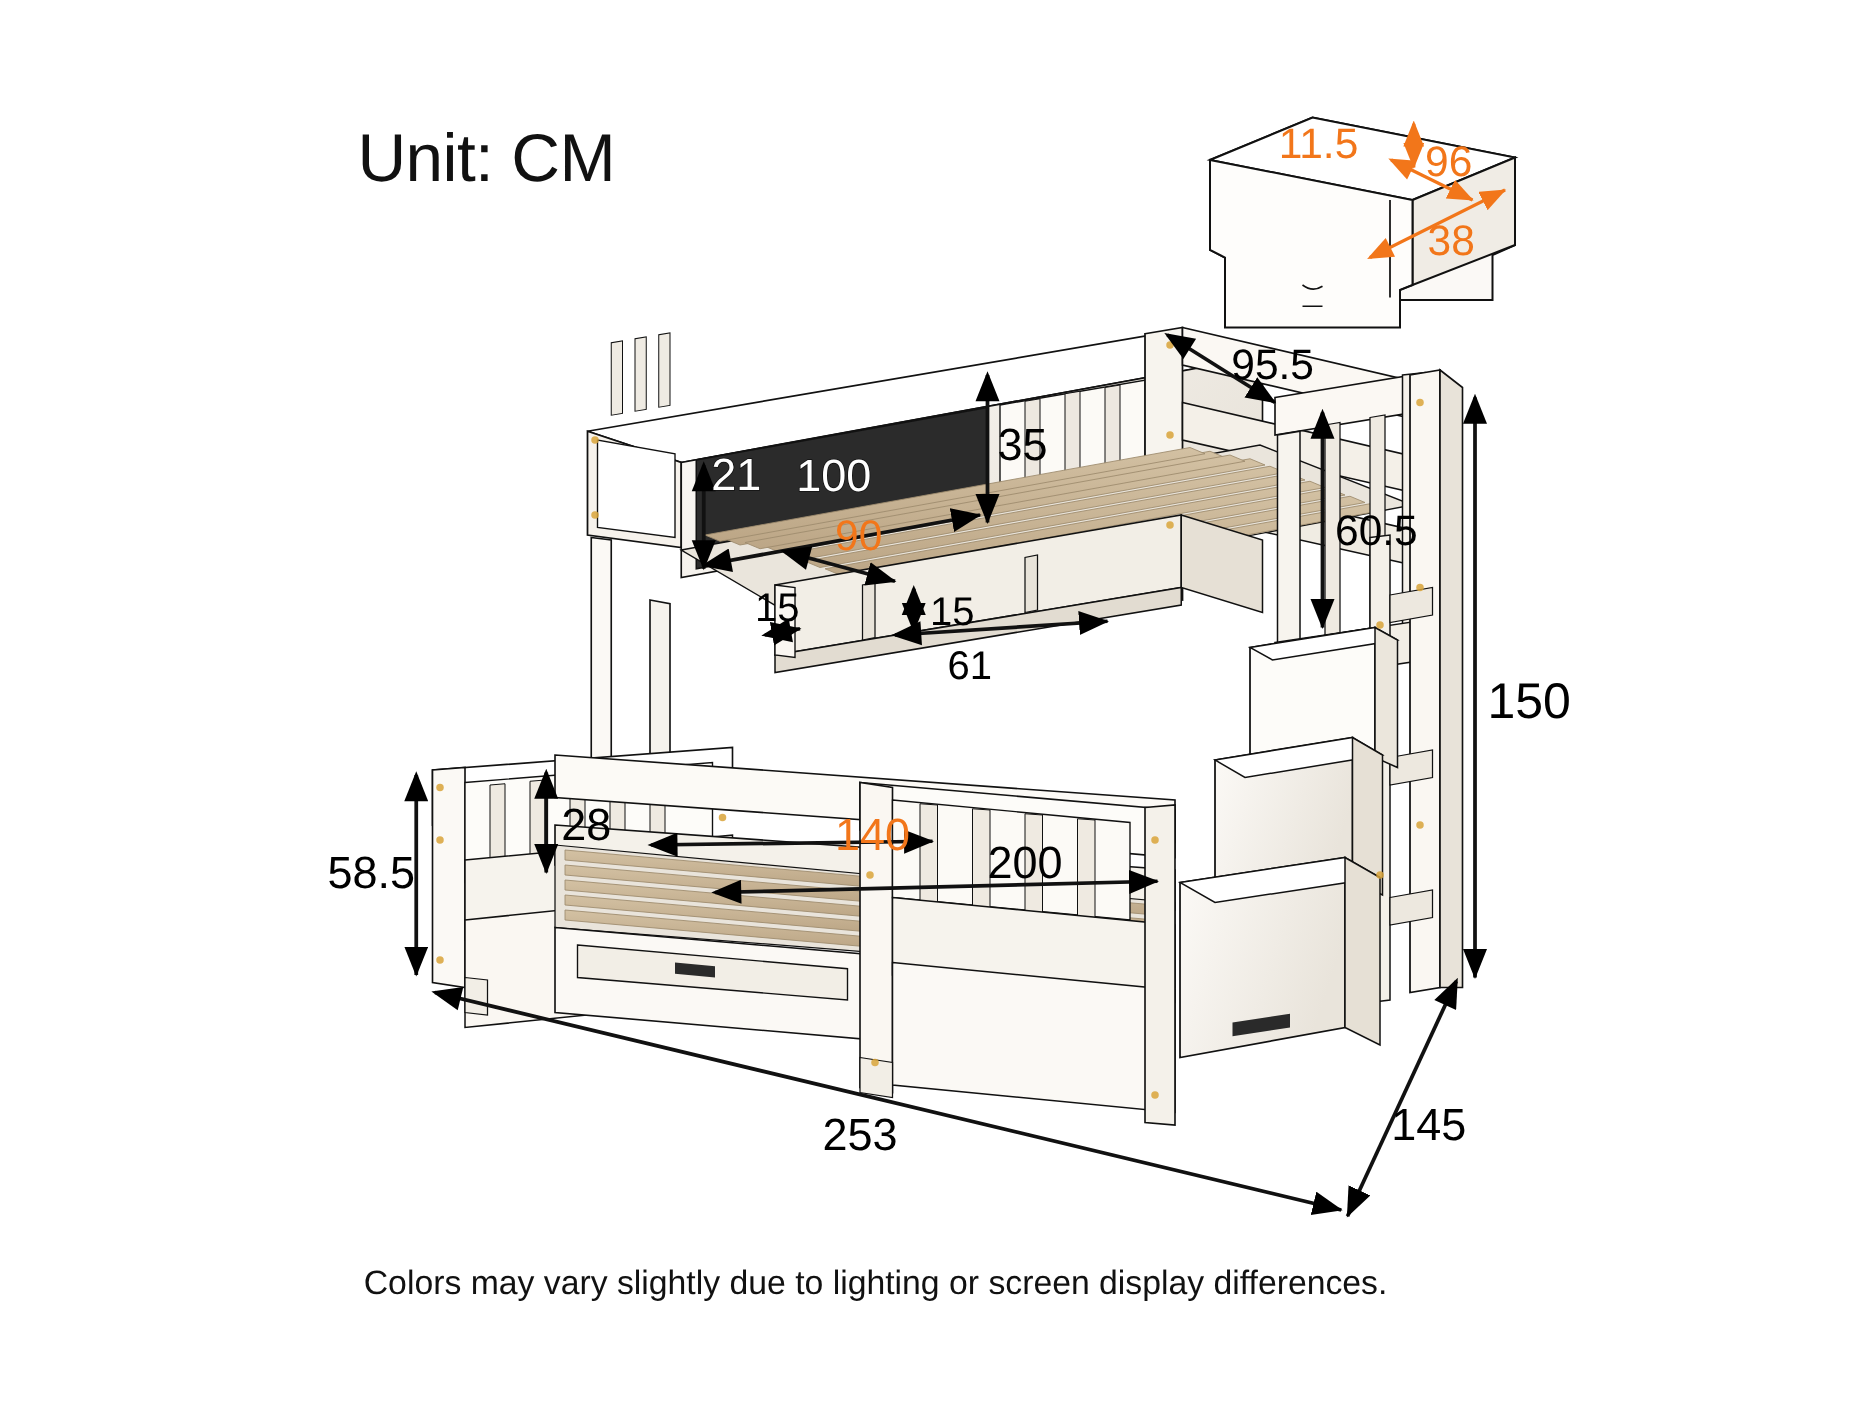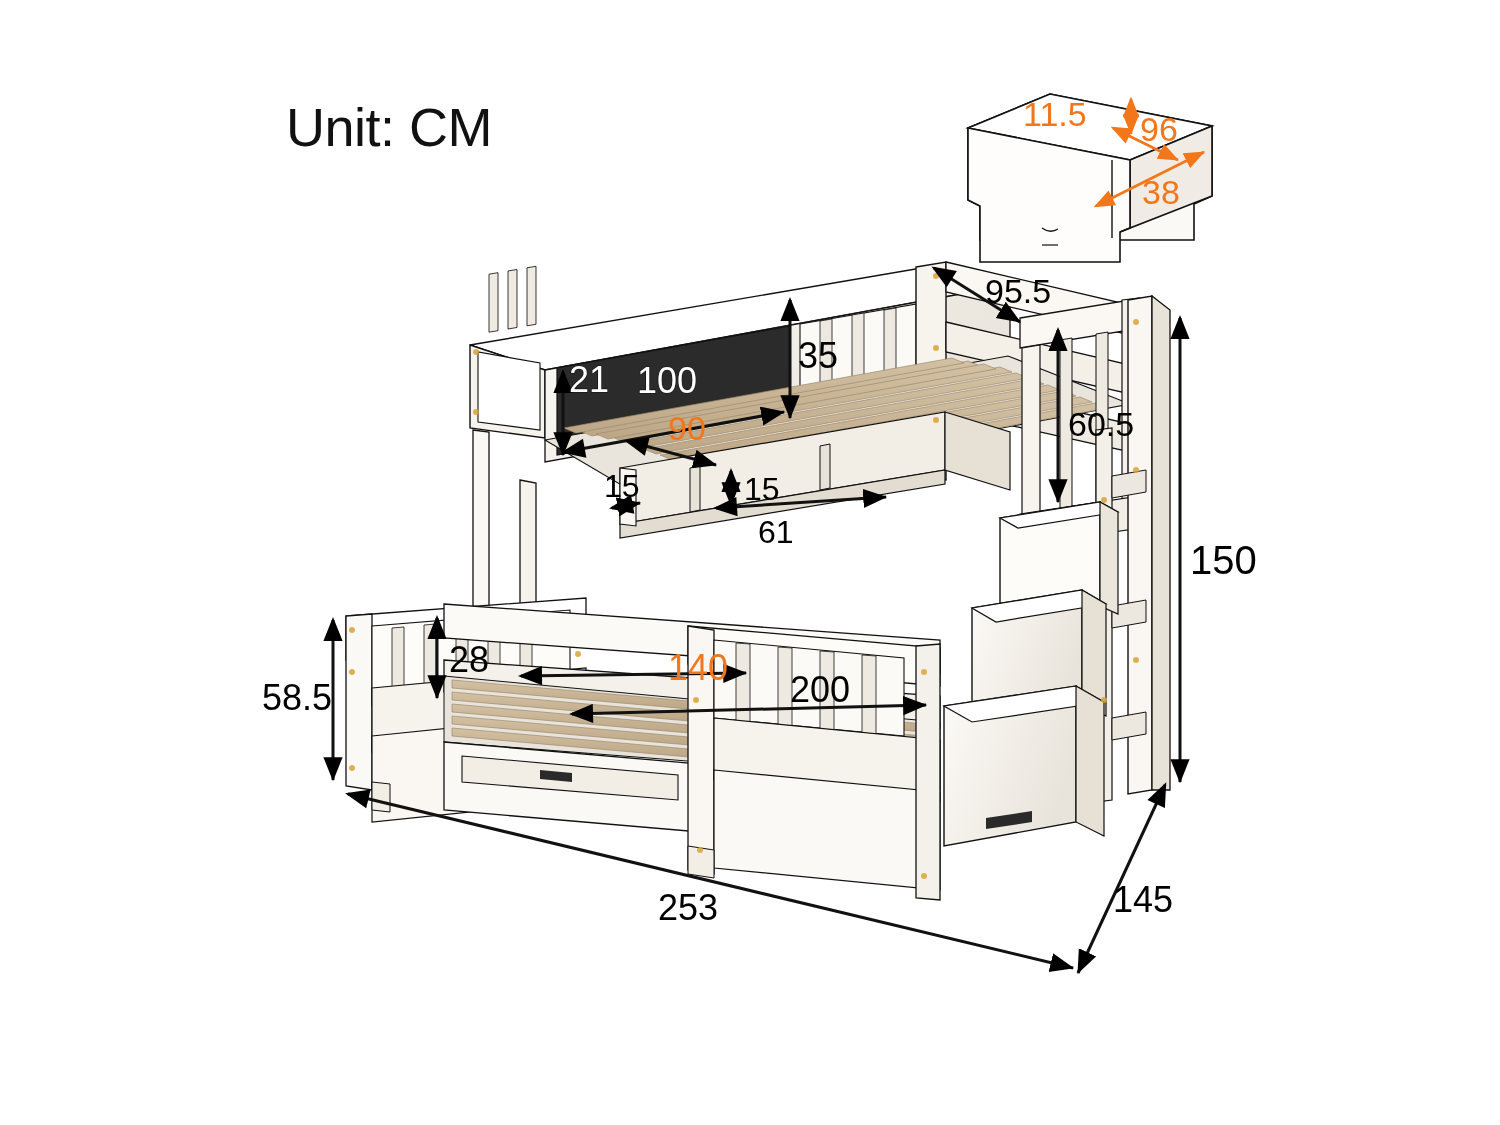--- a/index.html
+++ b/index.html
@@ -15,20 +15,21 @@
   .dimtxt{font-family:"Liberation Sans","DejaVu Sans",sans-serif;font-weight:400;fill:#000;}
   .dimtxt.orange{fill:#F2761A;}
   .dimtxt.onboard{fill:#ffffff;stroke:#111;stroke-width:1.2;paint-order:stroke fill;}
 </style>
 </head>
 <body>
 
 <div id="stage">
 
   <div id="unit-title">Unit: CM</div>
+  <div class="note" id="note2">Colors may vary slightly due to lighting or screen display differences.</div>
 
   <svg viewBox="0 0 1500 1125">
     <defs>
       <marker id="ar" markerWidth="9" markerHeight="9" refX="7.6" refY="3.2" orient="auto">
         <path d="M0,0 L8,3.2 L0,6.4 z" fill="#000"></path>
       </marker>
       <marker id="arS" markerWidth="9" markerHeight="9" refX="1.0" refY="3.2" orient="auto">
         <path d="M8,0 L0,3.2 L8,6.4 z" fill="#000"></path>
       </marker>
       <marker id="aro" markerWidth="9" markerHeight="9" refX="7.6" refY="3.2" orient="auto">

